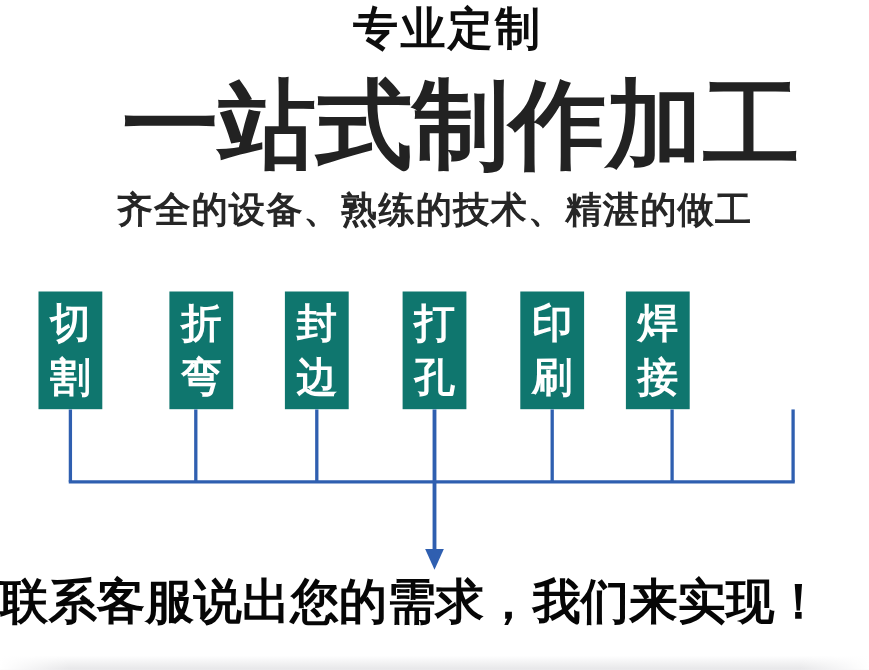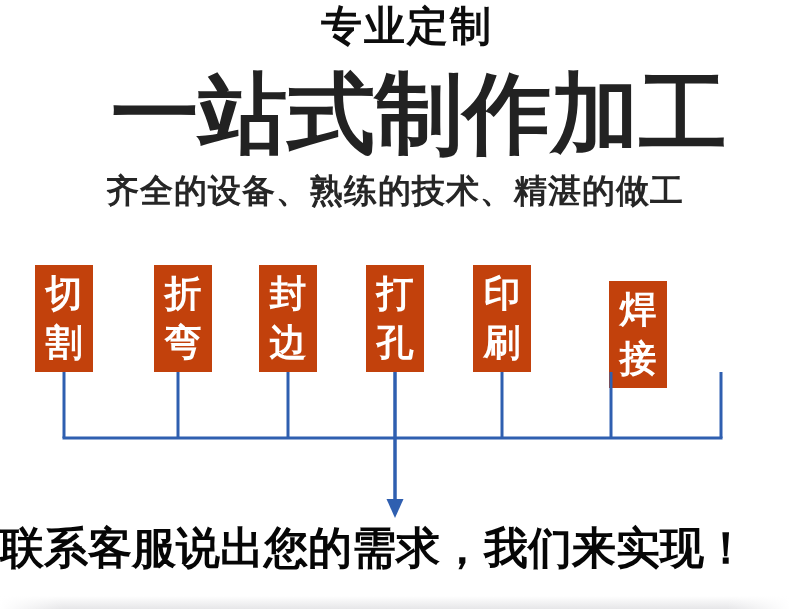--- a/index.html
+++ b/index.html
@@ -55,42 +55,42 @@
     font-weight: 700;
     color: #262626;
     letter-spacing: 1px;
   }
 
   .process-box {
     position: absolute;
     top: 265px;
     width: 58px;
     height: 107px;
-    background: #c2410c;
+    background: #0f766e;
     display: flex;
     align-items: center;
     justify-content: center;
   }
   .process-box .vlabel {
     display: block;
     width: 1em;
     font-size: 37px;
     line-height: 1.32;
     font-weight: 700;
     color: #ffffff;
     text-align: center;
     word-break: break-all;
     overflow-wrap: anywhere;
   }
   .box-1 { left: 35px; }
   .box-2 { left: 154px; }
   .box-3 { left: 259px; }
   .box-4 { left: 366px; }
   .box-5 { left: 473px; }
-  .box-6 { left: 609px; margin-top: 16px; }
+  .box-6 { left: 569px; }
   .box-7 { left: 692px; }
 
   .connector-svg {
     position: absolute;
     left: 0;
     top: 372px;
     width: 790px;
     height: 148px;
   }
 

